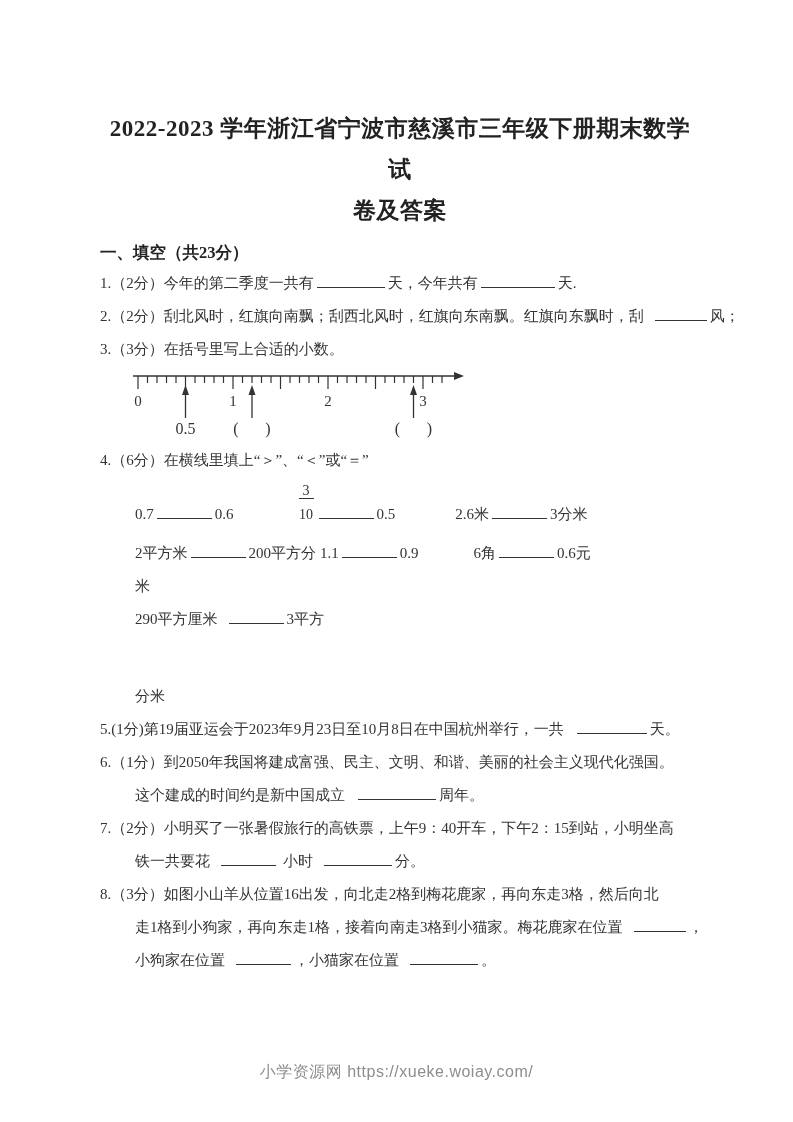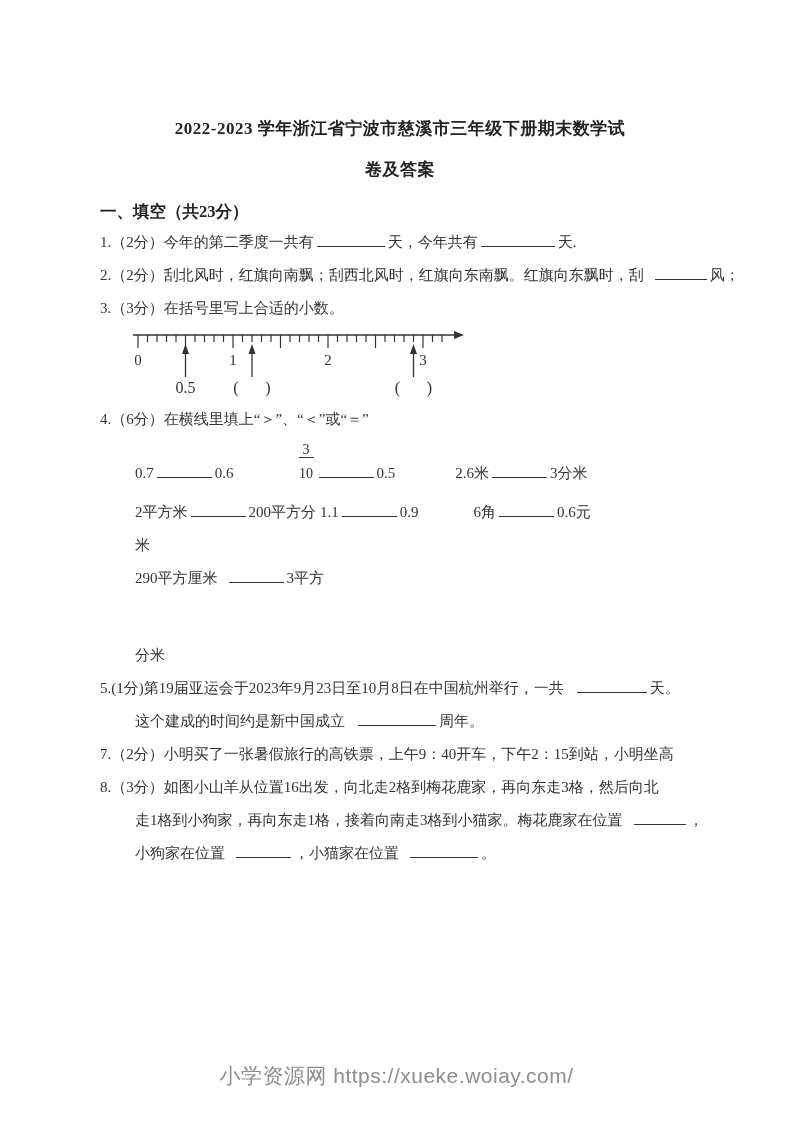--- a/index.html
+++ b/index.html
@@ -4,21 +4,21 @@
 <style>
   html,body { margin:0; padding:0; background:#ffffff; }
   .page {
     position:relative; width:793px; height:1122px; margin:0 auto;
     background:#ffffff; overflow:hidden;
     font-family:"Liberation Serif","DejaVu Serif",serif;
     color:#333;
   }
   .content { position:absolute; left:100px; top:108px; width:600px; }
   .title {
-    text-align:center; font-weight:bold; font-size:17px; line-height:41px;
+    text-align:center; font-weight:bold; font-size:23px; line-height:41px;
     color:#222; letter-spacing:0.5px;
   }
   .section-heading {
     font-weight:bold; font-size:16.5px; line-height:28px; margin-top:8px; color:#222;
   }
   .lines { }
   .line { font-size:15px; line-height:33px; white-space:nowrap; }
   .line span { vertical-align:baseline; }
   .blank {
     display:inline-block; height:14px; border-bottom:1px solid #333; margin:0 3px;
@@ -27,21 +27,21 @@
   .frac {
     display:inline-block; vertical-align:-9px; text-align:center;
     font-size:14px; line-height:15px; margin:0 2px;
   }
   .frac .num { display:block; border-bottom:1px solid #333; padding:0 4px; }
   .frac .den { display:block;margin-top:8px; }
   .numberline { margin:4px 0 2px 28px; }
   .footer {
     position:absolute; left:0; top:1062px; width:100%; text-align:center;
     font-family:"Liberation Sans","DejaVu Sans",sans-serif;
-    font-size:21px; color:#8d8d8d; letter-spacing:0.5px;
+    font-size:16px; color:#8d8d8d; letter-spacing:0.5px;
   }
 </style>
 </head>
 <body>
 
 <div class="page">
   <div class="content">
     <div class="title">
       <div>2022-2023 学年浙江省宁波市慈溪市三年级下册期末数学试</div>
       <div>卷及答案</div>
@@ -103,22 +103,24 @@
             <text x="269.5" y="64" text-anchor="middle" font-size="16" fill="#333333">(</text>
             <text x="301.5" y="64" text-anchor="middle" font-size="16" fill="#333333">)</text>
           </svg></div>
         <div class="line"><span>4.（6分）在横线里填上“＞”、“＜”或“＝”</span></div>
         <div class="line" style="padding-left: 35px; margin-top: 6px; margin-bottom: 6px;"><span>0.7</span><span class="blank" style="width: 55px;"></span><span>0.6</span><span class="gap" style="width: 63px;"></span><span class="frac"><span class="num">3</span><span class="den">10</span></span><span class="blank" style="width: 55px;"></span><span>0.5</span><span class="gap" style="width: 60px;"></span><span>2.6米</span><span class="blank" style="width: 55px;"></span><span>3分米</span></div>
         <div class="line" style="padding-left: 35px;"><span>2平方米</span><span class="blank" style="width: 55px;"></span><span>200平方分</span><span class="gap" style="width: 4px;"></span><span>1.1</span><span class="blank" style="width: 55px;"></span><span>0.9</span><span class="gap" style="width: 55px;"></span><span>6角</span><span class="blank" style="width: 55px;"></span><span>0.6元</span></div>
         <div class="line" style="padding-left: 35px;"><span>米</span></div>
         <div class="line" style="padding-left: 35px;"><span>290平方厘米</span><span class="gap" style="width: 8px;"></span><span class="blank" style="width: 55px;"></span><span>3平方</span></div>
         <div class="line" style="padding-left: 35px; margin-top: 44px;"><span>分米</span></div>
         <div class="line"><span>5.(1分)第19届亚运会于2023年9月23日至10月8日在中国杭州举行，一共</span><span class="gap" style="width: 10px;"></span><span class="blank" style="width: 70px;"></span><span>天。</span></div>
+        <div class="line"><span>6.（1分）到2050年我国将建成富强、民主、文明、和谐、美丽的社会主义现代化强国。</span></div>
         <div class="line" style="padding-left: 35px;"><span>这个建成的时间约是新中国成立</span><span class="gap" style="width: 10px;"></span><span class="blank" style="width: 78px;"></span><span>周年。</span></div>
         <div class="line"><span>7.（2分）小明买了一张暑假旅行的高铁票，上午9：40开车，下午2：15到站，小明坐高</span></div>
+        <div class="line" style="padding-left: 35px;"><span>铁一共要花</span><span class="gap" style="width: 8px;"></span><span class="blank" style="width: 55px;"></span><span class="gap" style="width: 4px;"></span><span>小时</span><span class="gap" style="width: 8px;"></span><span class="blank" style="width: 68px;"></span><span>分。</span></div>
         <div class="line"><span>8.（3分）如图小山羊从位置16出发，向北走2格到梅花鹿家，再向东走3格，然后向北</span></div>
         <div class="line" style="padding-left: 35px;"><span>走1格到小狗家，再向东走1格，接着向南走3格到小猫家。梅花鹿家在位置</span><span class="gap" style="width: 8px;"></span><span class="blank" style="width: 52px;"></span><span>，</span></div>
         <div class="line" style="padding-left: 35px;"><span>小狗家在位置</span><span class="gap" style="width: 8px;"></span><span class="blank" style="width: 55px;"></span><span>，小猫家在位置</span><span class="gap" style="width: 8px;"></span><span class="blank" style="width: 68px;"></span><span>。</span></div>
       </div>
   </div>
   <div class="footer">
     <span>小学资源网 https://xueke.woiay.com/</span>
   </div>
 </div>
 

